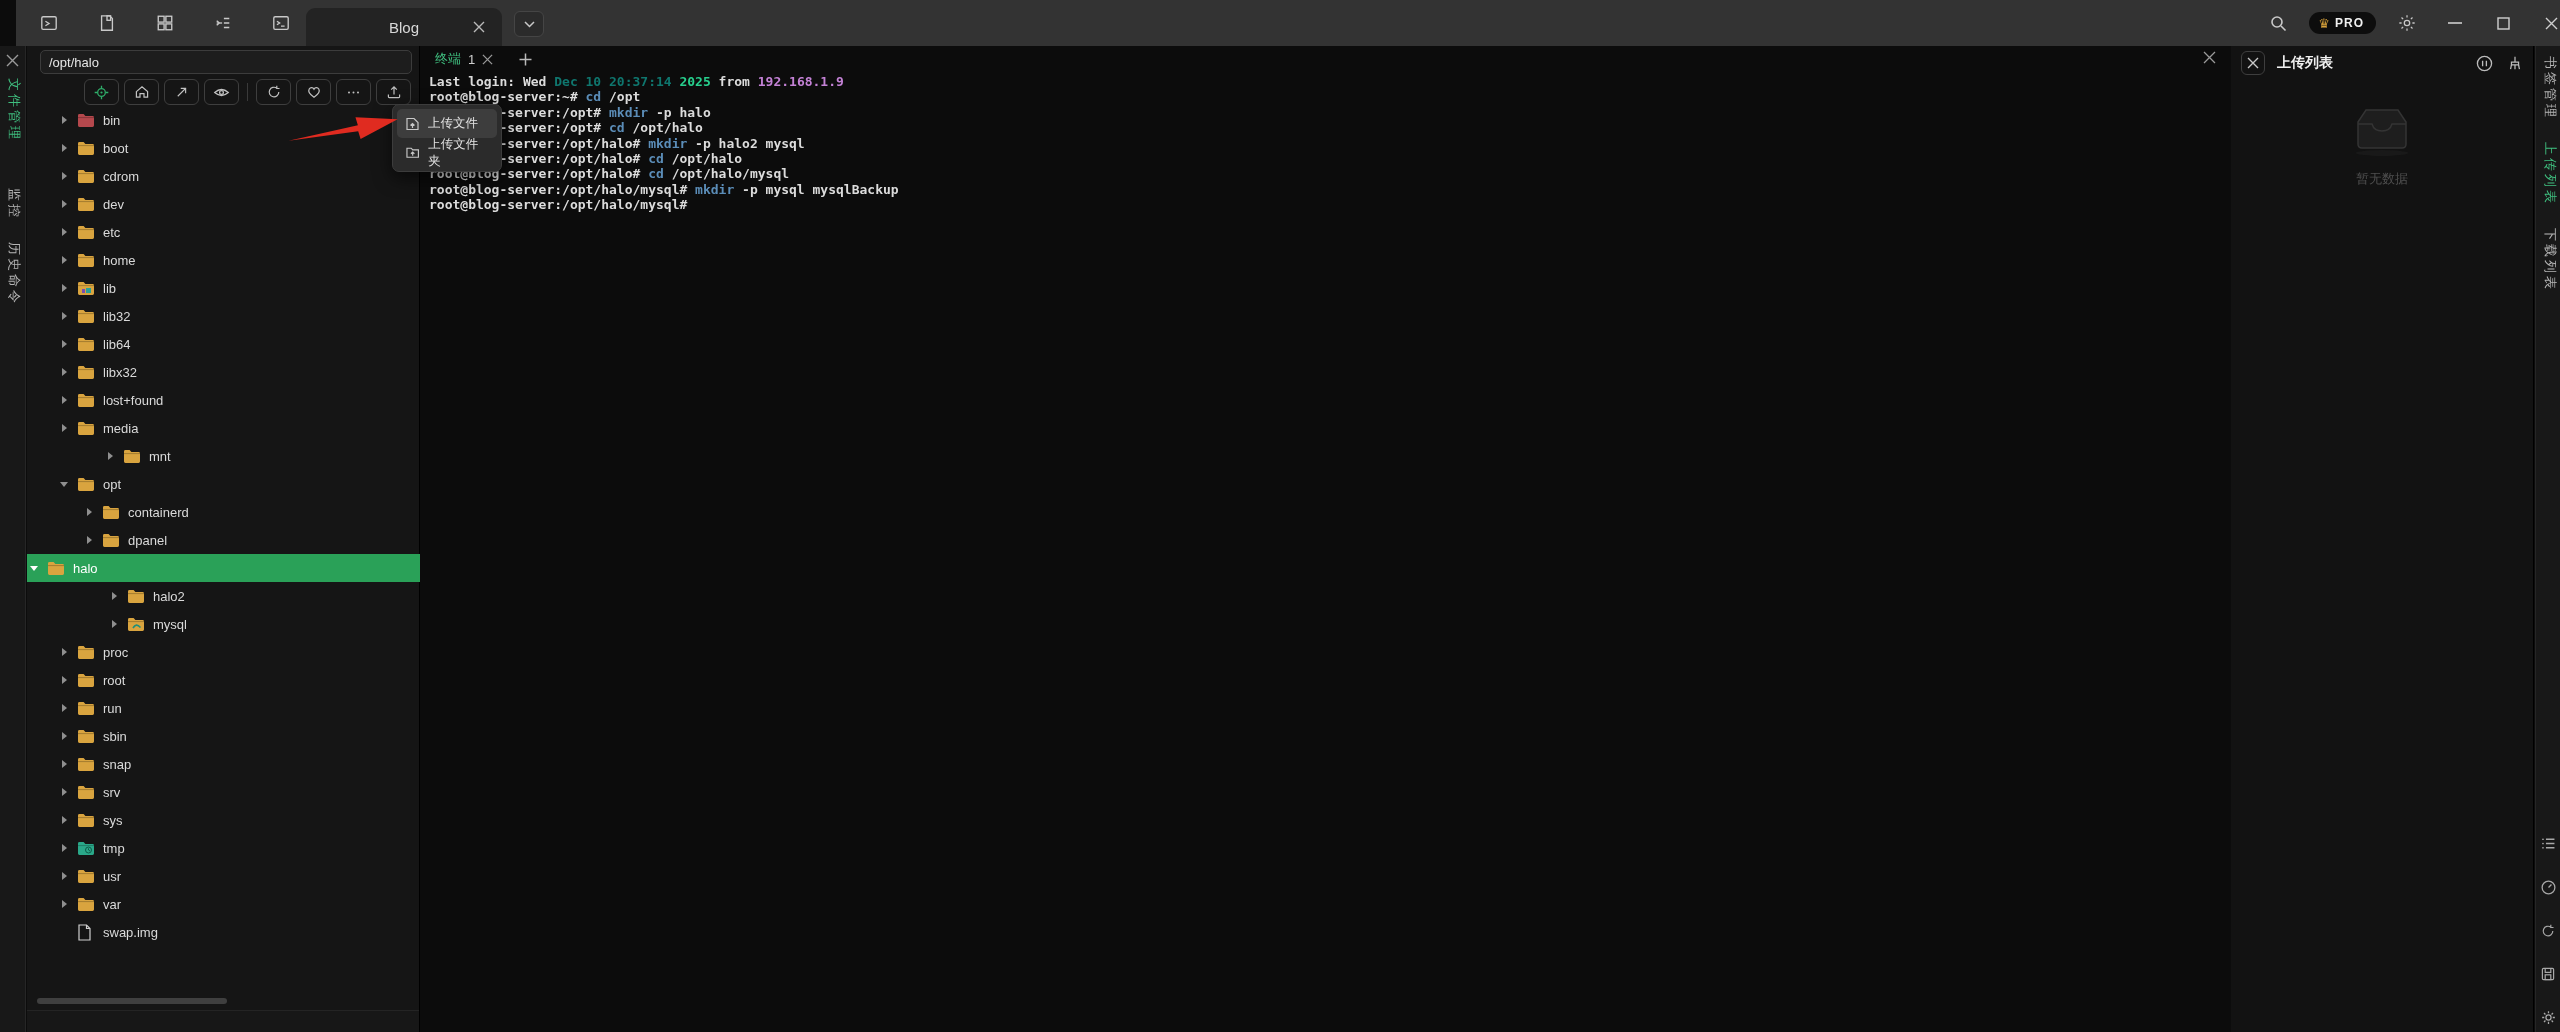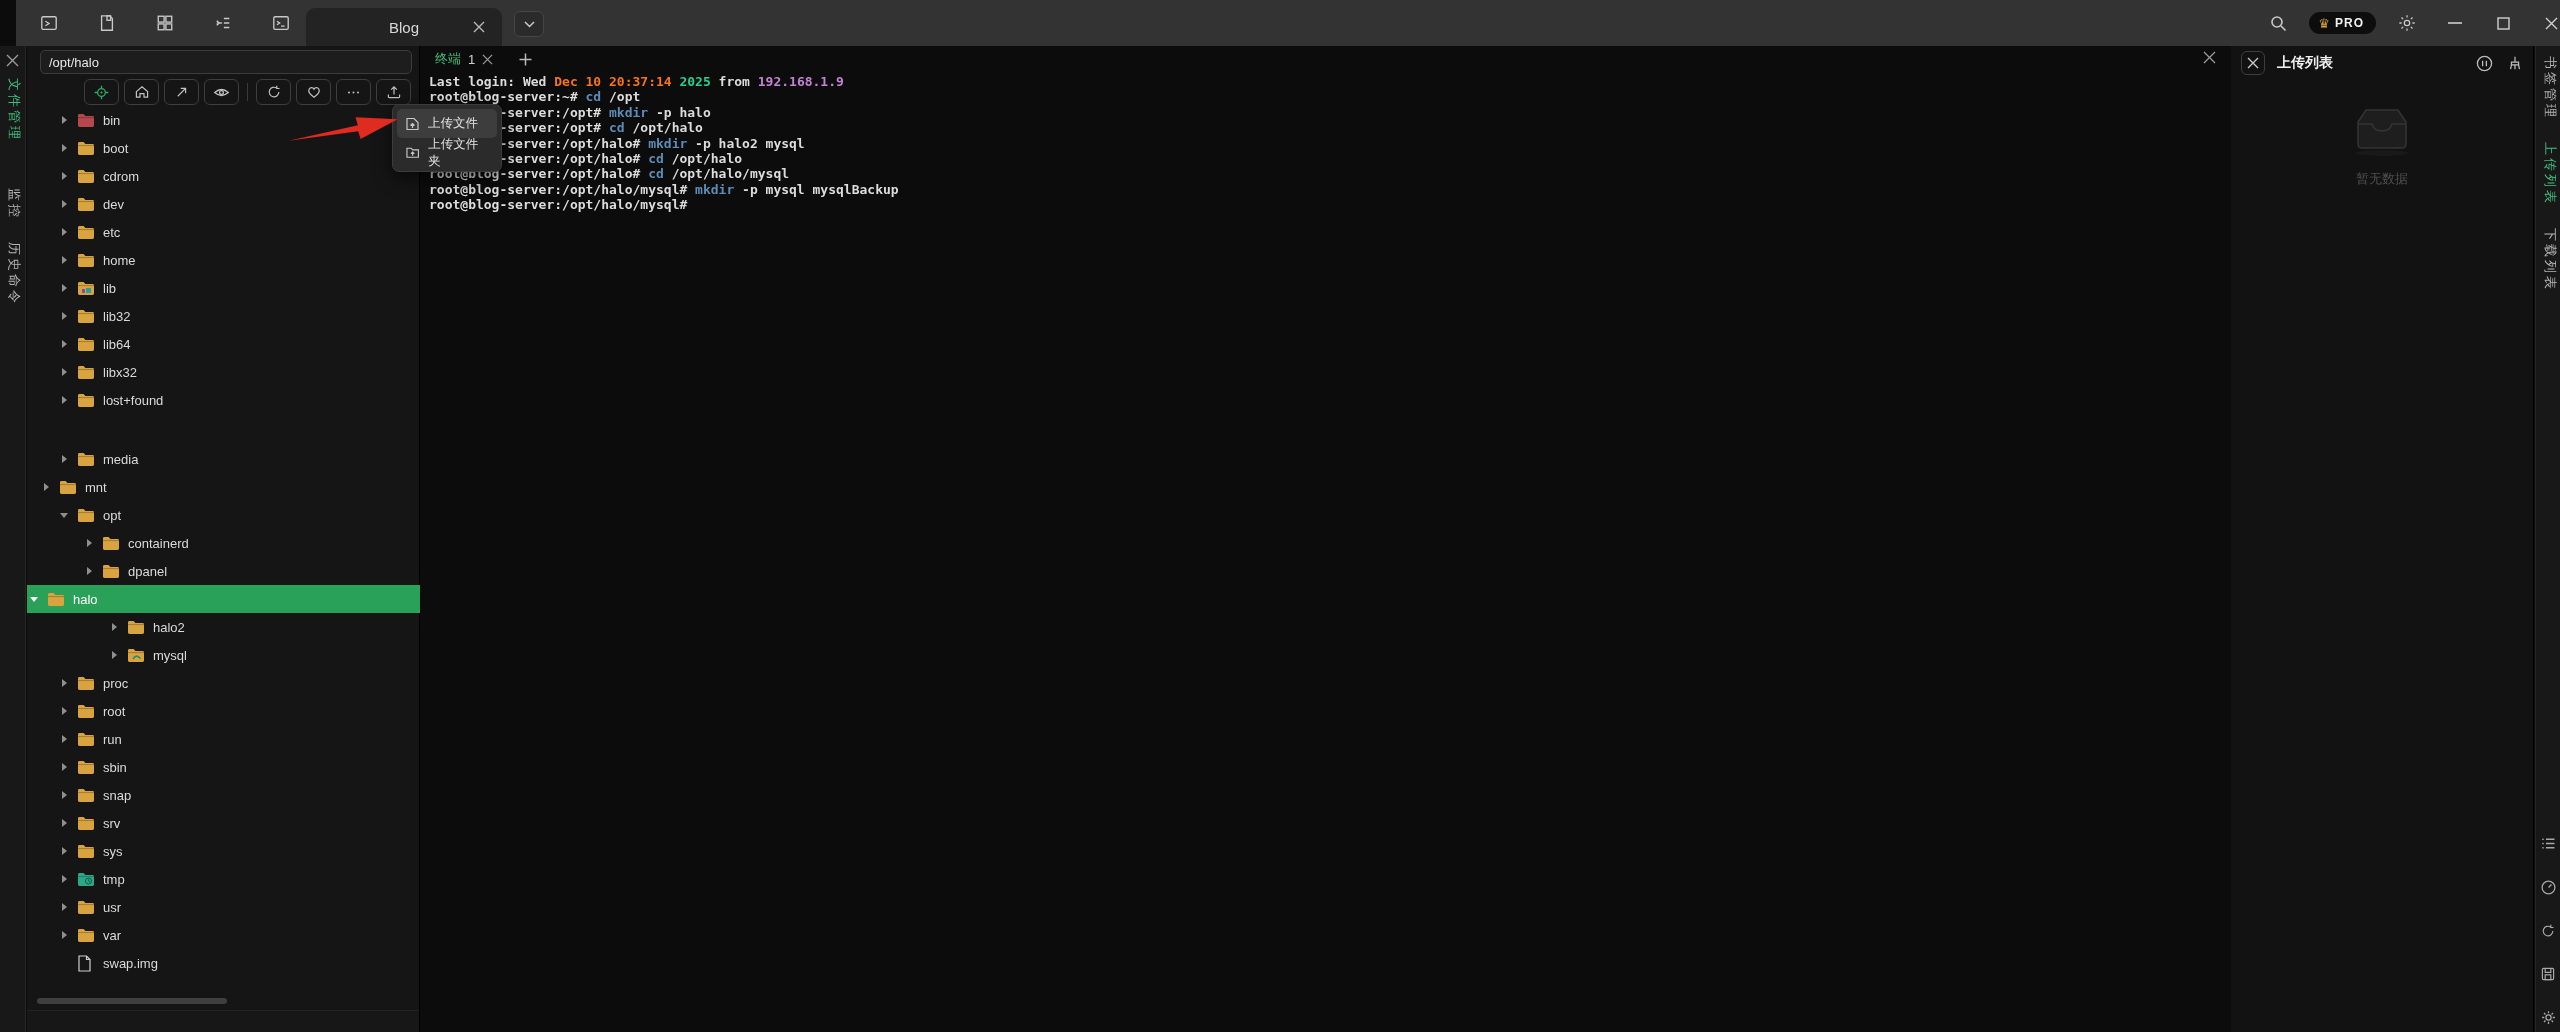--- a/index.html
+++ b/index.html
@@ -61,21 +61,21 @@
   .terminal{position:absolute;left:421px;top:46px;width:1809px;bottom:0;background:#0c0c0c;}
   .term-tabbar{position:absolute;left:0;top:0;width:100%;height:26px;display:flex;align-items:center;}
   .term-tab{display:flex;align-items:center;gap:7px;padding:0 10px 0 14px;height:26px;}
   .term-tab .t1{color:#3fbf7f;font-size:13px;}
   .term-tab .t2{color:#cfcfcf;font-size:13px;}
   .term-plus{margin-left:16px;cursor:pointer;display:flex;align-items:center;}
   .term-close-right{position:absolute;right:14px;top:5px;cursor:pointer;}
   .term-body{position:absolute;left:8px;top:28px;right:4px;bottom:4px;
              font-family:"DejaVu Sans Mono","Liberation Mono",monospace;font-size:13px;font-weight:bold;
              line-height:15.4px;white-space:pre;}
-  .c-w{color:#dcdcdc;} .c-g{color:#f97316;} .c-t{color:#27cf8d;} .c-b{color:#5b8db8;} .c-p{color:#c482d6;}
+  .c-w{color:#dcdcdc;} .c-g{color:#0f766e;} .c-t{color:#27cf8d;} .c-b{color:#5b8db8;} .c-p{color:#c482d6;}
 
   
   .ctx-menu{position:absolute;left:392px;top:104px;width:110px;background:#2b2b2b;border:1px solid #3c3c3c;
             border-radius:7px;padding:4px;box-shadow:0 6px 18px rgba(0,0,0,.6);z-index:30;}
   .ctx-item{height:29px;display:flex;align-items:center;gap:9px;padding:8px 9px;border-radius:5px;cursor:pointer;color:#e2e2e2;font-size:12.5px;}
   .ctx-item.hover{background:#3d3d3d;}
   .ctx-item svg{stroke:#c9c9c9;}
   .red-arrow{position:absolute;left:286px;top:104px;z-index:31;}
 
   
@@ -390,33 +390,33 @@
             <span class="chev-r"></span>
           </span>
           <span class="t-icon">
             <svg width="18" height="15" viewBox="0 0 18 15">
               <path d="M1 2.4 Q1 1 2.4 1 H6.6 L8.4 3 H15.6 Q17 3 17 4.4 V12.6 Q17 14 15.6 14 H2.4 Q1 14 1 12.6 Z" fill="#d9a43f"></path>
               <path d="M1 4.6 H17" stroke="rgba(0,0,0,.28)" stroke-width="0.9"></path>
             </svg>
           </span>
           <span class="t-label">lost+found</span>
         </div>
-        <div class="tree-row" style="padding-left: 30px; margin-top: 31px;">
+        <div class="tree-row" style="padding-left: 30px;">
           <span class="chev">
             <span class="chev-r"></span>
           </span>
           <span class="t-icon">
             <svg width="18" height="15" viewBox="0 0 18 15">
               <path d="M1 2.4 Q1 1 2.4 1 H6.6 L8.4 3 H15.6 Q17 3 17 4.4 V12.6 Q17 14 15.6 14 H2.4 Q1 14 1 12.6 Z" fill="#d9a43f"></path>
               <path d="M1 4.6 H17" stroke="rgba(0,0,0,.28)" stroke-width="0.9"></path>
             </svg>
           </span>
           <span class="t-label">media</span>
         </div>
-        <div class="tree-row" style="padding-left: 12px;">
+        <div class="tree-row" style="padding-left: 30px; margin-left: 46px;">
           <span class="chev">
             <span class="chev-r"></span>
           </span>
           <span class="t-icon">
             <svg width="18" height="15" viewBox="0 0 18 15">
               <path d="M1 2.4 Q1 1 2.4 1 H6.6 L8.4 3 H15.6 Q17 3 17 4.4 V12.6 Q17 14 15.6 14 H2.4 Q1 14 1 12.6 Z" fill="#d9a43f"></path>
               <path d="M1 4.6 H17" stroke="rgba(0,0,0,.28)" stroke-width="0.9"></path>
             </svg>
           </span>
           <span class="t-label">mnt</span>

